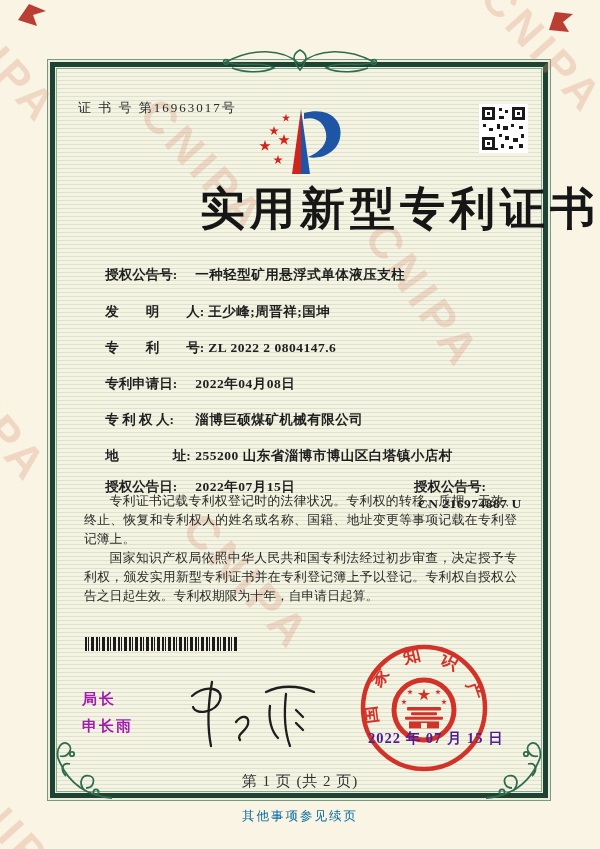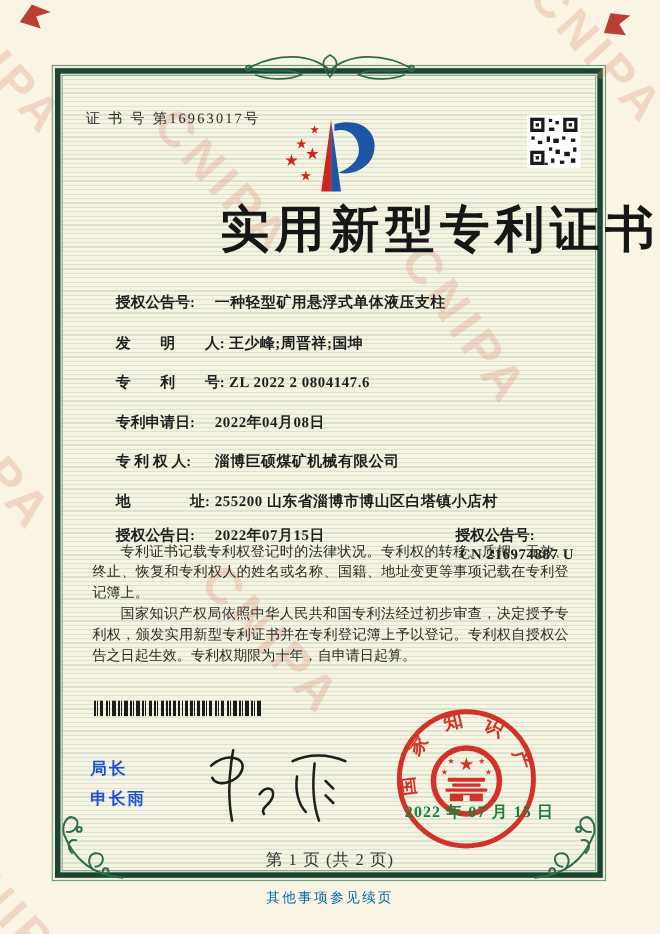--- a/index.html
+++ b/index.html
@@ -31,29 +31,29 @@
   .cert-no{position:absolute;left:78px;top:99px;font-size:13px;letter-spacing:2px;color:#2a2a2a;}
   .title{position:absolute;left:0;right:0;top:179px;text-align:right;
          font-size:45px;font-weight:bold;letter-spacing:5px;color:#161616;}
   .row{position:absolute;left:85px;font-size:13.5px;font-weight:bold;color:#1f1f1f;white-space:pre;}
   .row .label{display:inline-block;min-width:86px;}
   .row .value{margin-left:4px;letter-spacing:0.5px;}
   .grant-right{position:absolute;left:302px;top:0;}
   .body-text{position:absolute;left:84px;top:492px;width:433px;
              font-size:12.8px;line-height:19px;color:#2b2a26;text-align:justify;}
   .body-text p{margin:0;text-indent:2em;}
-  .director{position:absolute;left:82px;font-size:15px;font-weight:bold;color:#1d4ed8;
+  .director{position:absolute;left:82px;font-size:15px;font-weight:bold;color:#a21caf;
             font-family:"Liberation Sans","DejaVu Sans",sans-serif;letter-spacing:2px;}
   .barcode{position:absolute;left:85px;top:637px;width:154px;height:14px;
     background:repeating-linear-gradient(90deg,
       #1b1b1b 0 2px, rgba(0,0,0,0) 2px 3px,
       #1b1b1b 3px 4px, rgba(0,0,0,0) 4px 6px,
       #1b1b1b 6px 9px, rgba(0,0,0,0) 9px 11px);}
   .seal-date{position:absolute;left:368px;top:729px;z-index:6;
-             font-size:14.5px;letter-spacing:1px;color:#15803d;font-weight:bold;}
+             font-size:14.5px;letter-spacing:1px;color:#4c1d95;font-weight:bold;}
   .page-indicator{position:absolute;left:0;right:0;top:772px;text-align:center;
                   font-size:15px;color:#333;letter-spacing:1px;}
   .continuation{position:absolute;left:0;right:0;top:808px;text-align:center;
                 font-size:12.5px;color:#0369a1;letter-spacing:2px;}
   .abs{position:absolute;}
   svg{display:block;}
 </style>
 </head>
 <body>
 

